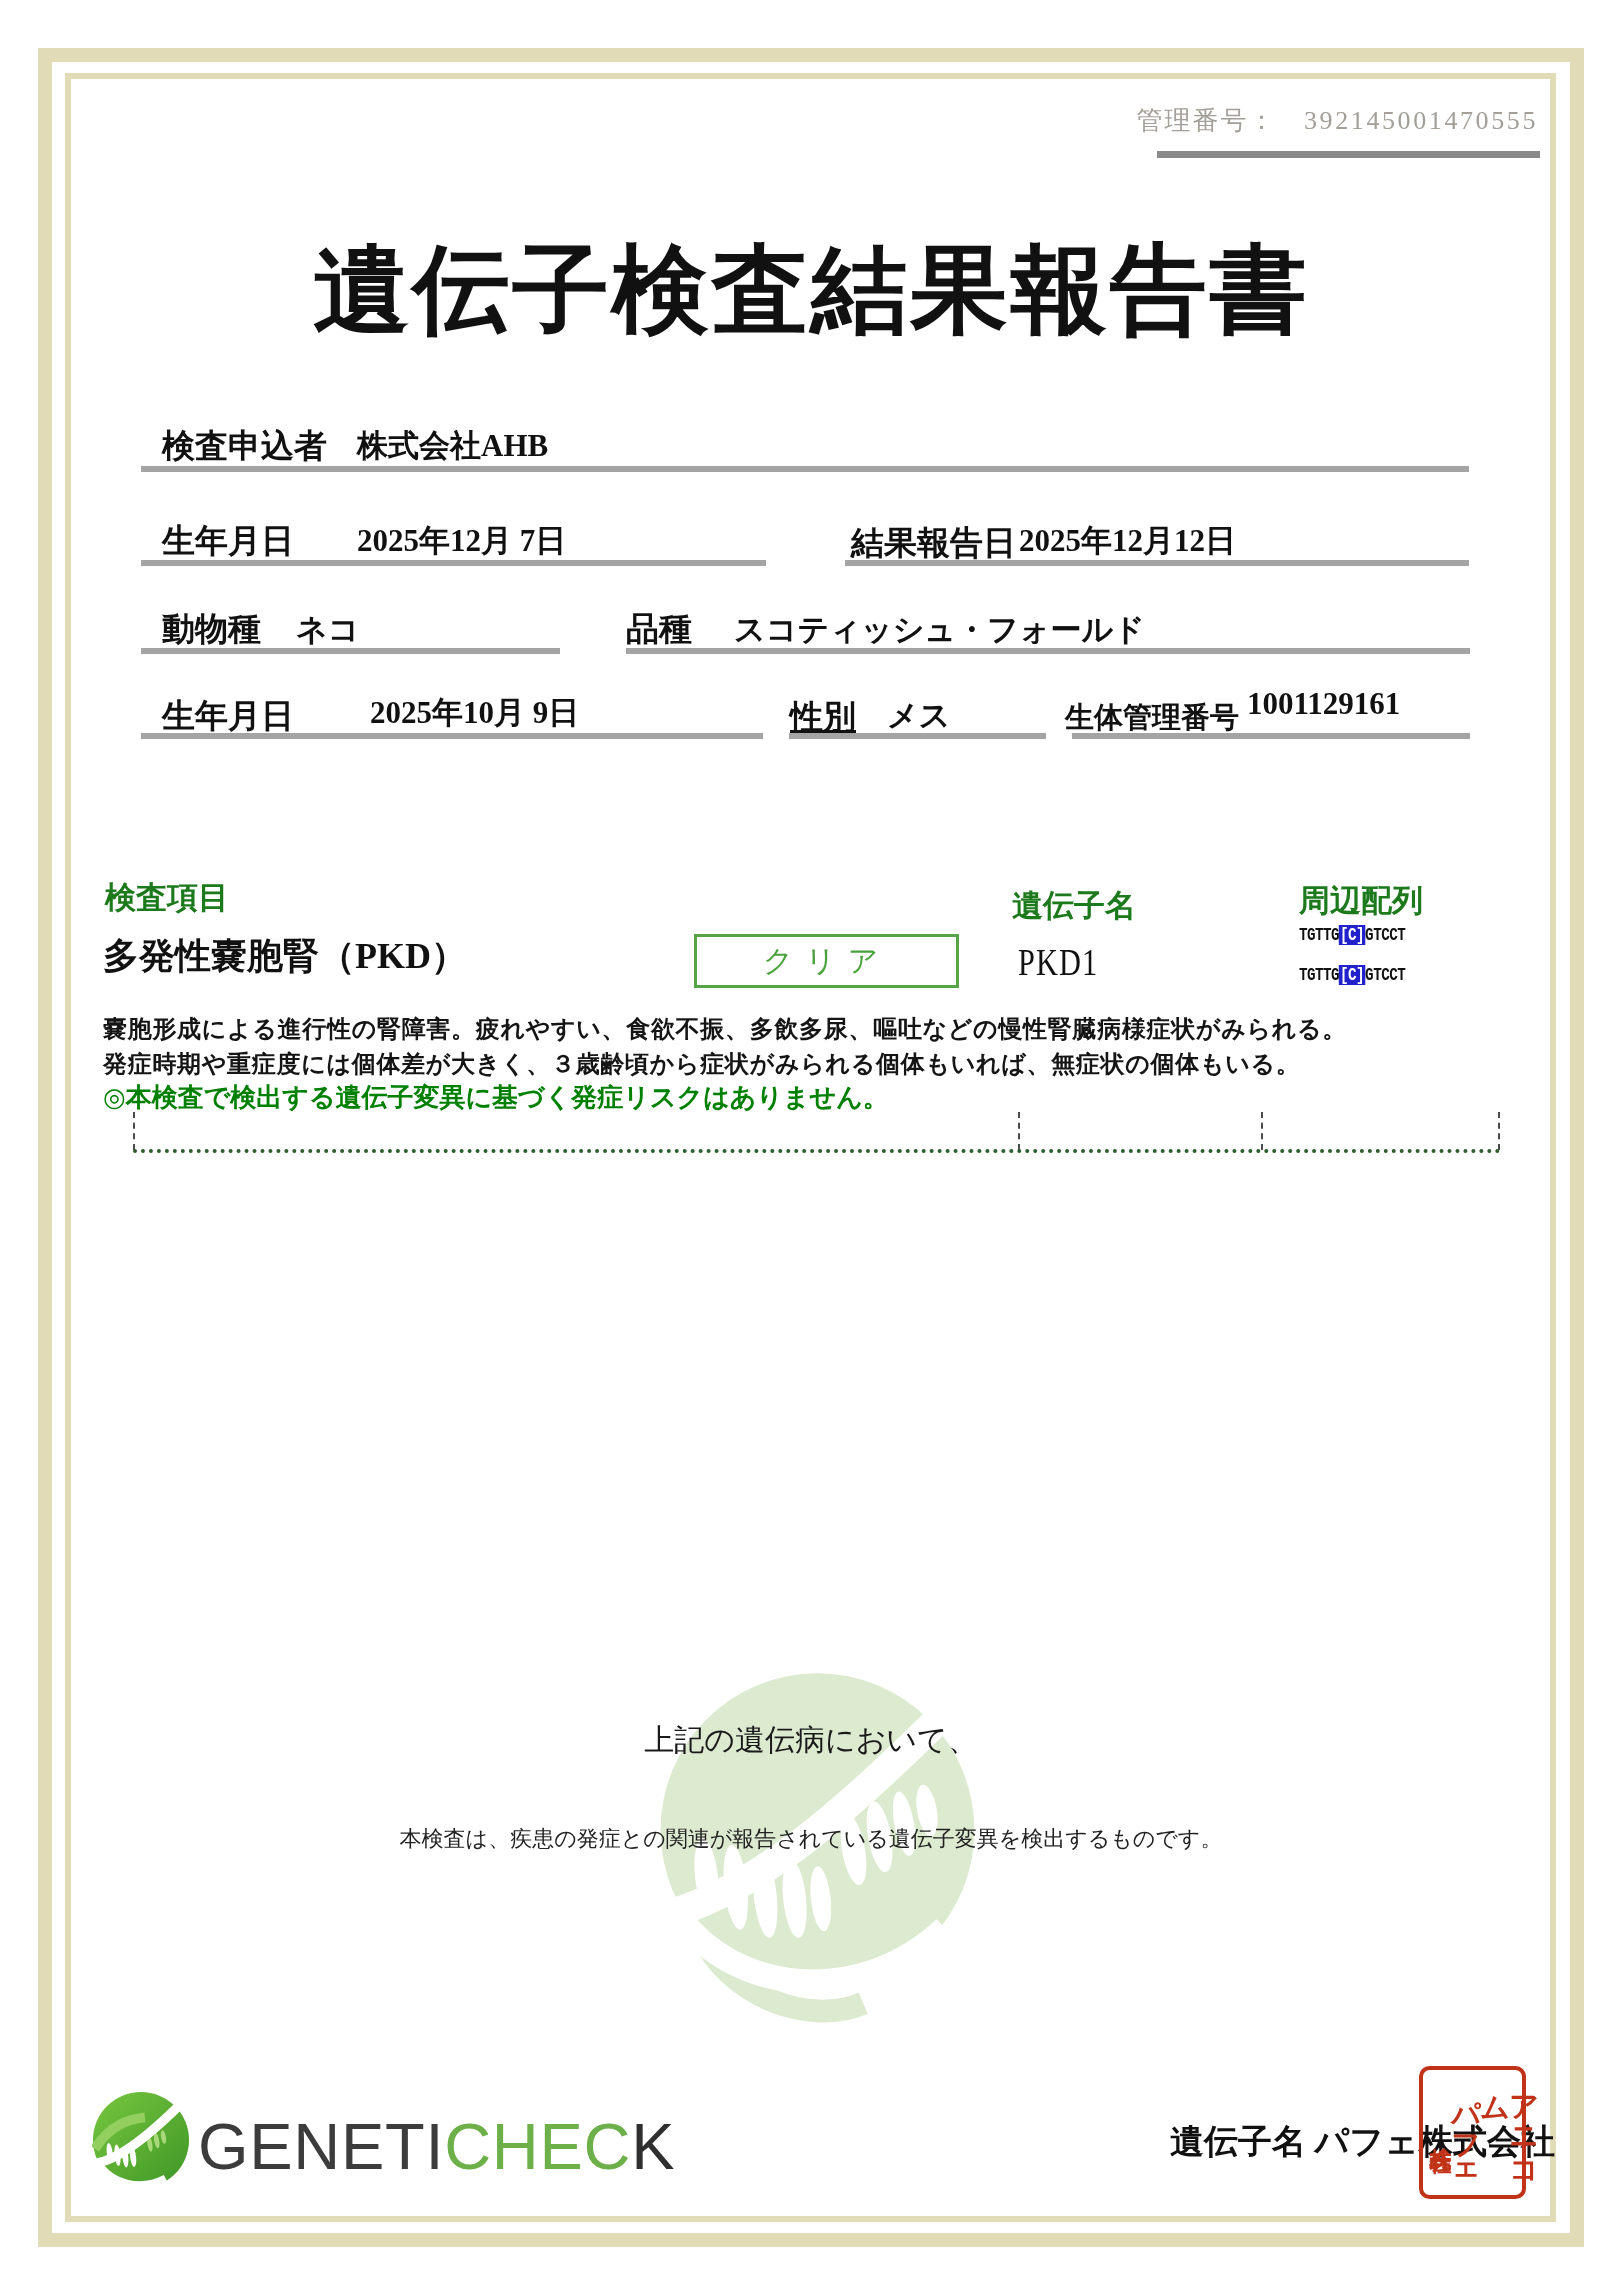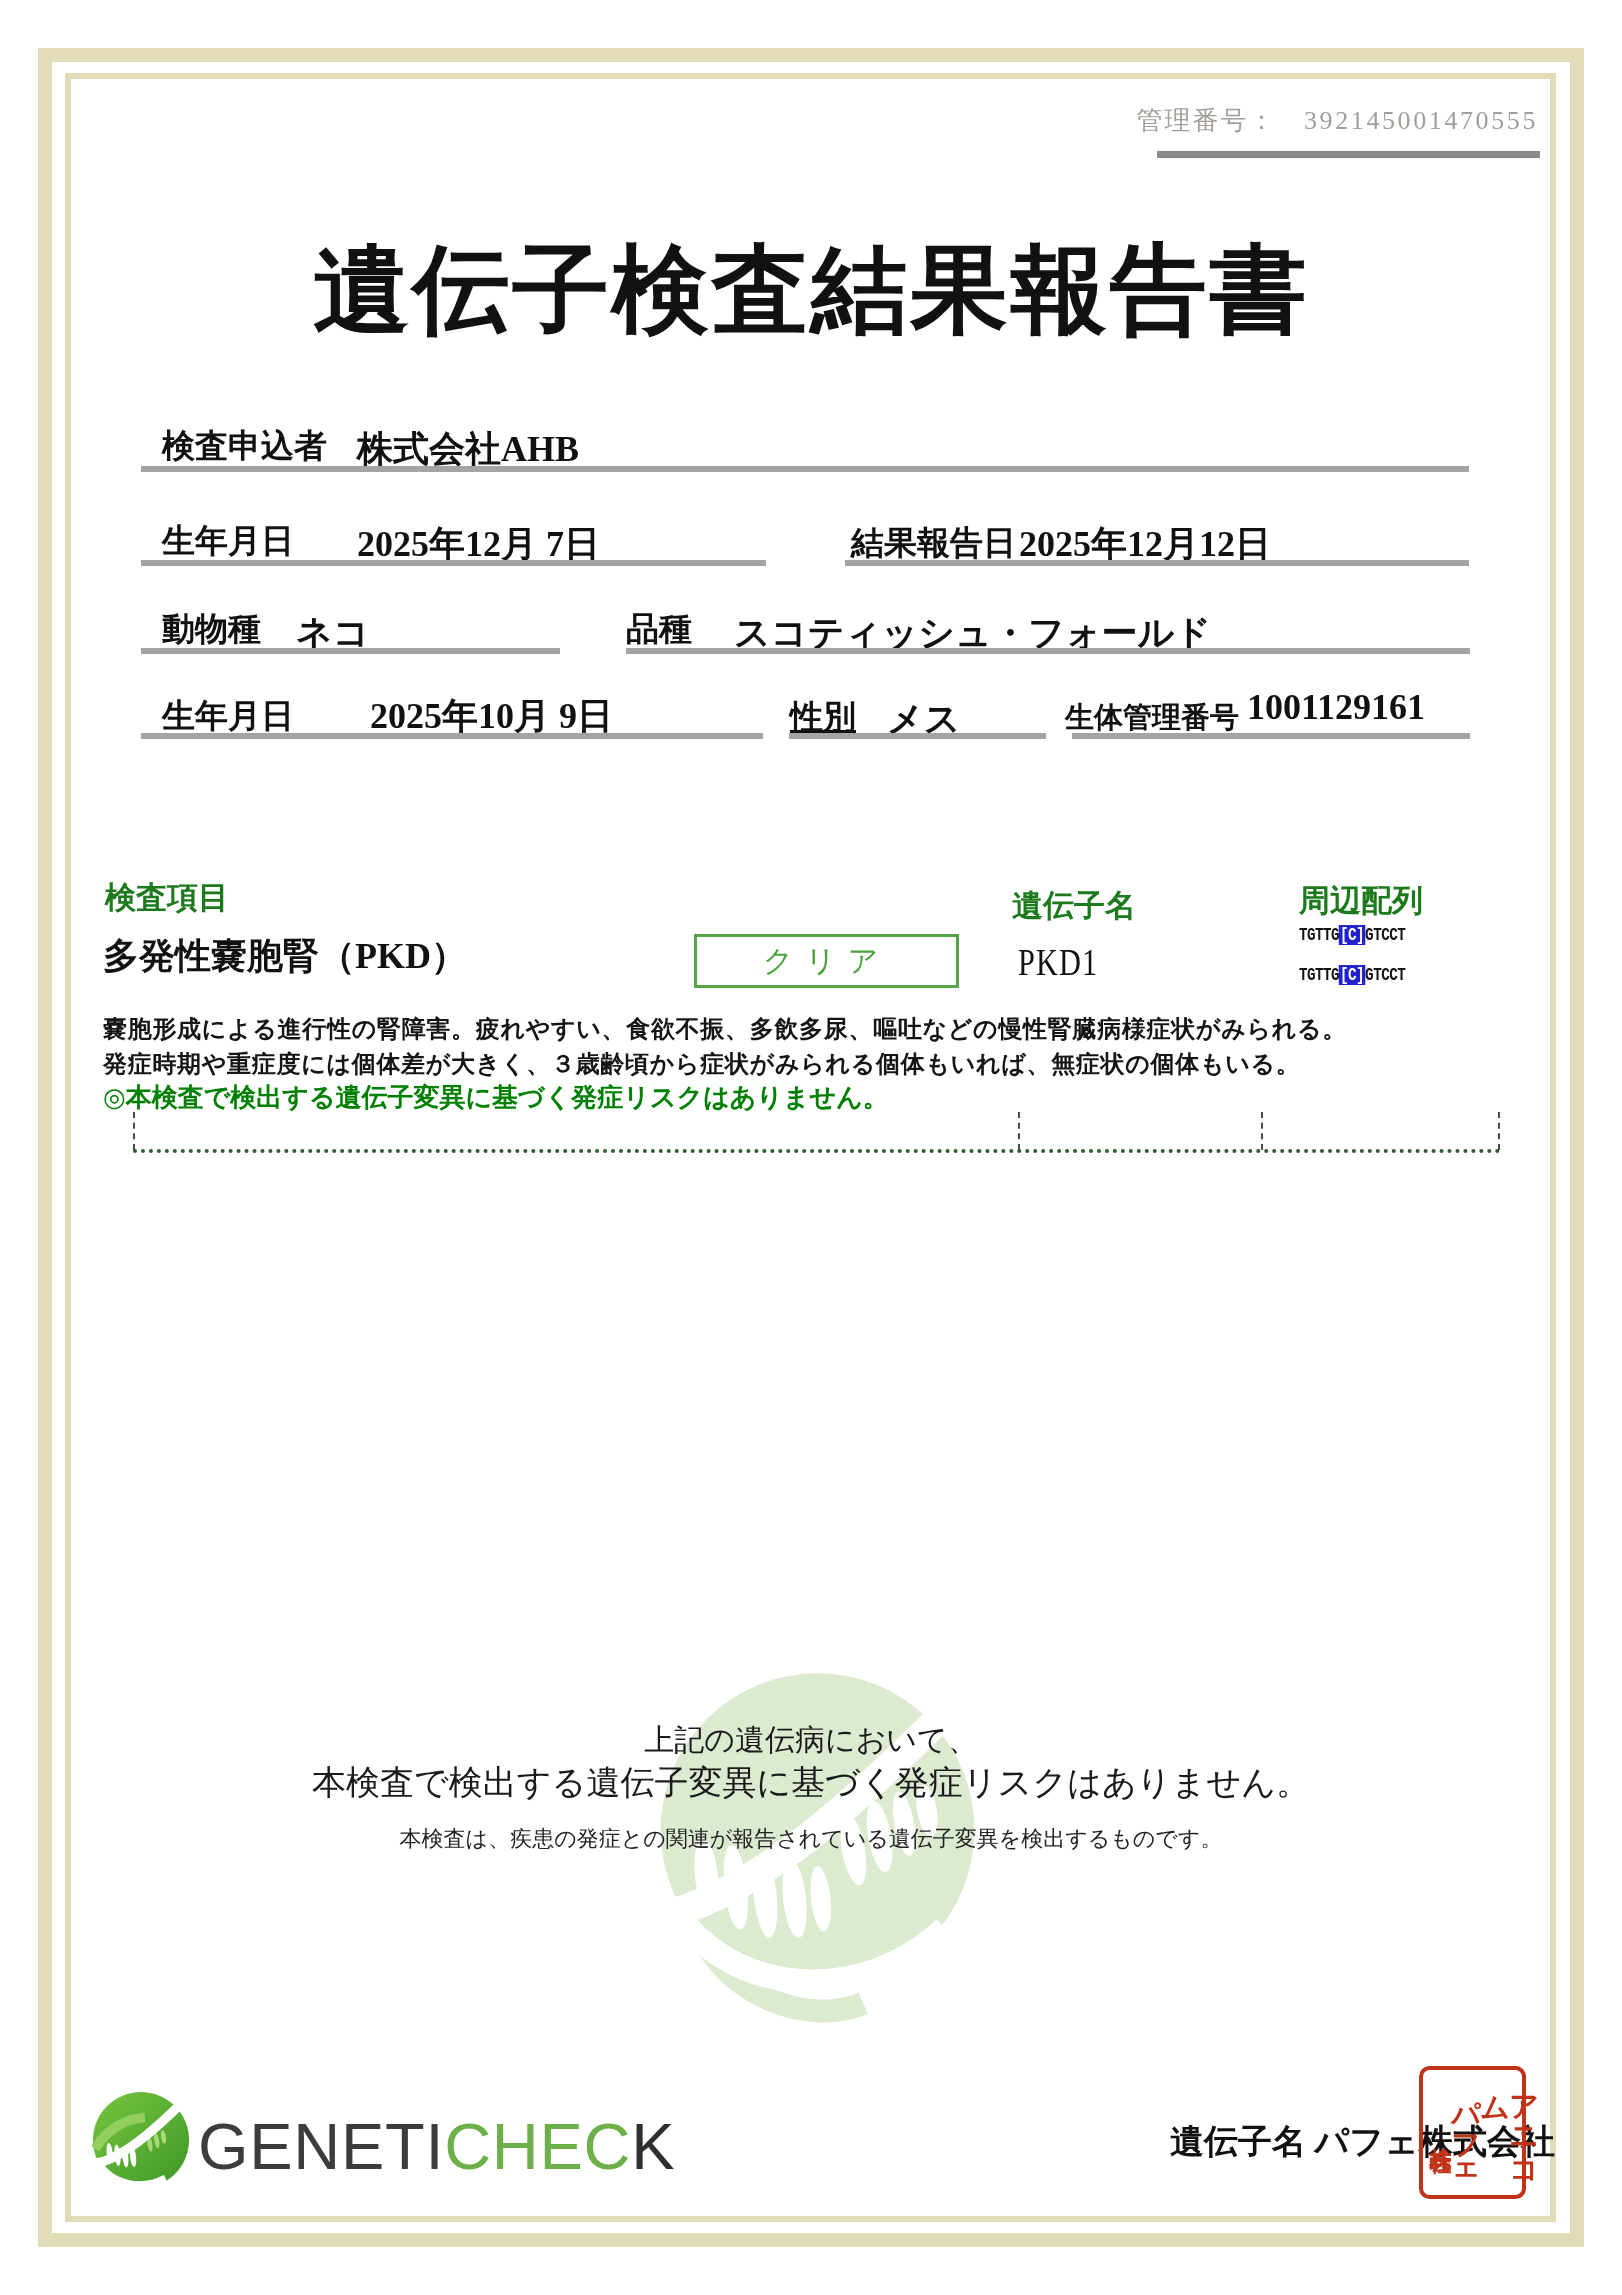--- a/index.html
+++ b/index.html
@@ -14,21 +14,21 @@
   }
   html,body{margin:0;padding:0;background:#ffffff;}
   .page{
     position:relative;width:1622px;height:2295px;background:#ffffff;overflow:hidden;
     font-family:"Liberation Serif","DejaVu Serif",serif;color:#111;
   }
   .abs{position:absolute;white-space:nowrap;}
   .frame{position:absolute;box-sizing:border-box;border-style:solid;border-color:var(--frame);}
   .gray-rule{position:absolute;height:5.9px;background:var(--gray-line);}
   .label{font-weight:bold;font-size:33px;}
-  .value{font-weight:bold;font-size:36px;}
+  .value{font-weight:bold;font-size:31px;}
   .green-h{font-weight:bold;font-size:31px;color:var(--header-green);}
   .desc{font-weight:bold;font-size:24px;color:#151515;letter-spacing:0.7px;}
   .sans{font-family:Liberation Sans, sans-serif;}
   .mono-seq{
     font-family:"Liberation Mono","DejaVu Sans Mono",monospace;
     font-size:18.3px;font-weight:bold;letter-spacing:-0.7px;
     transform:scaleX(.78);transform-origin:left center;
   }
   .seq-variant{background:var(--variant-blue);color:#fff;padding:0 1.3px;}
   .clear-box{
@@ -135,21 +135,20 @@
       <ellipse cx="86" cy="140" rx="7" ry="24" transform="rotate(-6 86 140)"></ellipse>
       <ellipse cx="102" cy="140" rx="6" ry="20" transform="rotate(-6 102 140)"></ellipse>
       <ellipse cx="122" cy="110" rx="7" ry="22" transform="rotate(-10 122 110)"></ellipse>
       <ellipse cx="138" cy="102" rx="7" ry="22" transform="rotate(-10 138 102)"></ellipse>
       <ellipse cx="153" cy="94" rx="6" ry="20" transform="rotate(-10 153 94)"></ellipse>
       <ellipse cx="167" cy="86" rx="6" ry="16" transform="rotate(-10 167 86)"></ellipse>
     </g>
   </svg>
 
   <div class="abs centered sans" style="top:1720px;font-size:30px;color:#1a1a1a;">上記の遺伝病において、</div>
-  <div class="abs centered sans" style="top:1760px;font-size:34px;color:#1a1a1a;">本検査で検出する遺伝子変異に基づく発症リスクはありません。</div>
   <div class="abs centered sans" style="top:1824px;font-size:22px;color:#222;">本検査は、疾患の発症との関連が報告されている遺伝子変異を検出するものです。</div>
 
   <svg class="abs" style="left:92px;top:2091px;" width="98" height="98" viewBox="0 0 200 200">
     <defs>
       <linearGradient id="lg1" x1="0" y1="0" x2="1" y2="1">
         <stop offset="0" stop-color="#76c63e"></stop>
         <stop offset="1" stop-color="#3f9627"></stop>
       </linearGradient>
     </defs>
     <circle cx="100" cy="100" r="98" fill="url(#lg1)"></circle>

